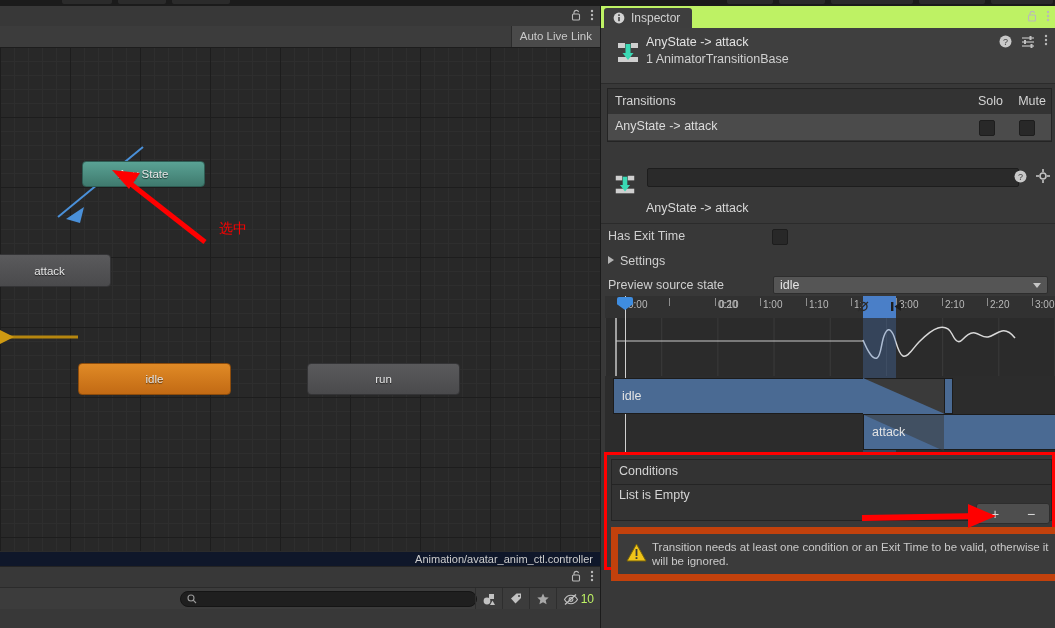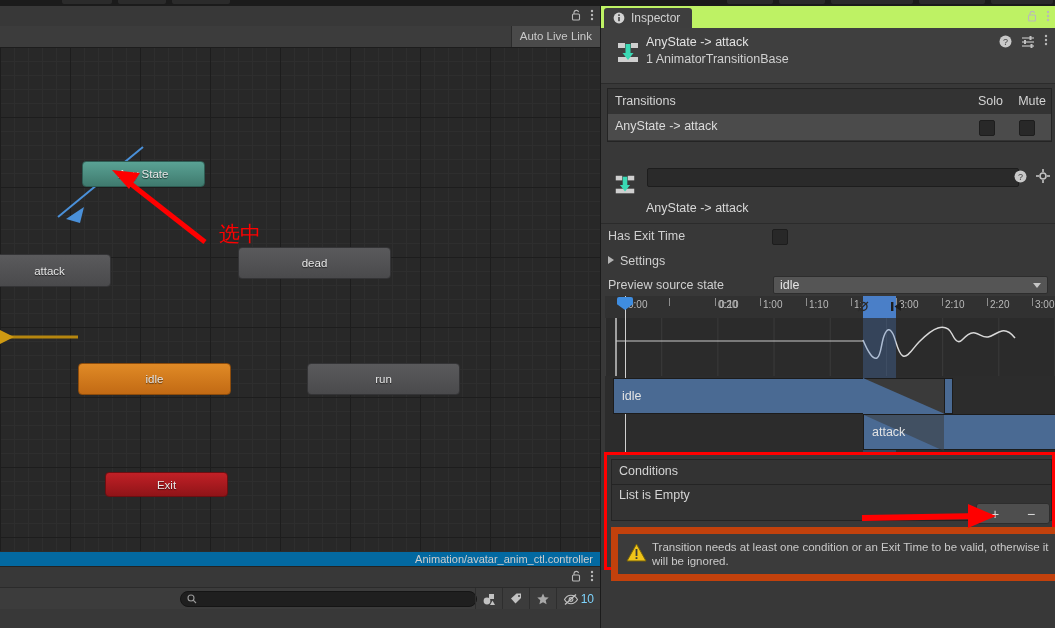--- a/index.html
+++ b/index.html
@@ -38,37 +38,37 @@
     background-image:linear-gradient(to right,#1d1d1d 1px,transparent 1px),
                      linear-gradient(to bottom,#1d1d1d 1px,transparent 1px);
     background-size:70px 70px;
   }
   .node{position:absolute;border-radius:4px;display:flex;align-items:center;justify-content:center;
         font-size:11.5px;color:#e6e6e6;text-shadow:0 1px 1px rgba(0,0,0,.6);box-sizing:border-box;}
   .node.any{background:linear-gradient(180deg,#5aa294 0%,#3f7a6e 100%);border:1px solid #2f5d54;}
   .node.grey{background:linear-gradient(180deg,#5a5a5c 0%,#4a4a4c 100%);border:1px solid #343436;}
   .node.orange{background:linear-gradient(180deg,#e08a26 0%,#c26a14 100%);border:1px solid #8d4c0c;}
   .node.exit{background:linear-gradient(180deg,#c12026 0%,#8f1418 100%);border:1px solid #6b0f12;}
-  .anim-footer{position:absolute;left:0;top:545px;width:600px;height:15px;background:#0369a1;
+  .anim-footer{position:absolute;left:0;top:545px;width:600px;height:15px;background:#0f172a;
                border-top:1px solid #2b2b2b;text-align:right;}
   .anim-footer span{position:absolute;right:7px;top:0;line-height:15px;font-size:11px;color:#cdcdcd;}
 
   
   .project{left:0;top:566px;width:600px;height:62px;background:#383838;border-top:1px solid #232323;}
   .proj-tabbar{position:absolute;left:0;top:0;width:600px;height:20px;background:#383838;}
   .proj-tabbar .tb-icons{position:absolute;right:6px;top:3px;display:flex;gap:8px;align-items:center;}
   .proj-toolbar{position:absolute;left:0;top:20px;width:600px;height:22px;background:#3c3c3c;
                 border-top:1px solid #2b2b2b;border-bottom:1px solid #2b2b2b;}
   .searchbox{position:absolute;left:180px;top:3px;width:297px;height:16px;background:#1f1f1f;
              border:1px solid #151515;border-radius:8px;display:flex;align-items:center;padding:0 6px;box-sizing:border-box;}
   .proj-icons{position:absolute;right:0;top:0;height:22px;display:flex;align-items:center;}
   .proj-icons .pi{width:26px;height:22px;display:flex;align-items:center;justify-content:center;
                   border-left:1px solid #2e2e2e;}
   .proj-icons .hidden-count{display:flex;align-items:center;gap:2px;padding:0 6px;height:22px;
-                            border-left:1px solid #2e2e2e;font-size:12px;color:#7dd3fc;}
+                            border-left:1px solid #2e2e2e;font-size:12px;color:#bef264;}
   .proj-body{position:absolute;left:0;top:42px;width:600px;height:20px;background:#383838;}
 
   
   .inspector{left:600px;top:6px;width:455px;height:622px;background:#383838;border-left:1px solid #1b1b1b;}
   .insp-tabbar{position:absolute;left:0;top:0;width:455px;height:22px;background:#bef264;}
   .insp-tab{position:absolute;left:3px;top:2px;height:20px;padding:0 12px 0 9px;background:#3e3e3e;
             border-radius:3px 3px 0 0;display:flex;align-items:center;gap:6px;font-size:12px;color:#d2d2d2;}
   .insp-tabbar .tb-icons{position:absolute;right:6px;top:4px;display:flex;gap:8px;align-items:center;}
 
   .insp-header{position:absolute;left:0;top:22px;width:455px;height:55px;background:#3f3f3f;
@@ -128,21 +128,21 @@
   .cond-empty{position:absolute;left:0;top:24px;width:100%;height:24px;}
   .cond-empty .lbl{position:absolute;left:7px;top:4px;font-size:12.5px;color:#d4d4d4;}
   .cond-btnrow{position:absolute;right:2px;top:48px;width:72px;height:19px;background:#4e4e4e;
                border:1px solid #2d2d2d;border-radius:3px;display:flex;}
   .cond-btnrow .cb{flex:1;display:flex;align-items:center;justify-content:center;color:#dcdcdc;font-size:14px;}
   .warn{position:absolute;left:4px;top:72px;width:439px;height:40px;background:#3b3b3b;border:7px solid #c2410c;}
   .warn .txt{position:absolute;left:34px;top:6px;right:6px;font-size:11.5px;color:#c9c9c9;line-height:14px;}
 
   
   .ann{position:absolute;pointer-events:none;}
-  .cn-label{position:absolute;color:#ff0000;font-size:21px;font-family:"DejaVu Sans",sans-serif;}
+  .cn-label{position:absolute;color:#ff0000;font-size:14px;font-family:"DejaVu Sans",sans-serif;}
 </style>
 </head>
 <body>
 
 <div id="root">
 
   <div class="abs topstrip">
     <div class="ghost" style="left:62px;width:50px;"></div>
     <div class="ghost" style="left:118px;width:48px;"></div>
     <div class="ghost" style="left:172px;width:58px;"></div>
@@ -187,31 +187,25 @@
         <line x1="0" y1="290" x2="78" y2="290" stroke="#b5860f" stroke-width="3"></line>
         <polygon points="0,283 14,290 0,297" fill="#cf9a12"></polygon>
       </svg>
 
       <div class="node any noselect" style="left:82px;top:114px;width:123px;height:26px;">
         <span>Any State</span>
       </div>
       <div class="node grey noselect" style="left:-12px;top:207px;width:123px;height:33px;">
         <span>attack</span>
       </div>
-      <div class="node grey noselect" style="left:238px;top:200px;width:153px;height:32px;">
-        <span>dead</span>
-      </div>
       <div class="node orange noselect" style="left:78px;top:316px;width:153px;height:32px;">
         <span>idle</span>
       </div>
       <div class="node grey noselect" style="left:307px;top:316px;width:153px;height:32px;">
         <span>run</span>
-      </div>
-      <div class="node exit noselect" style="left:105px;top:425px;width:123px;height:25px;">
-        <span>Exit</span>
       </div>
 
       <svg class="ann" style="left:0;top:0;width:600px;height:504px;">
         <line x1="205" y1="195" x2="122" y2="130" stroke="#ff0000" stroke-width="5"></line>
         <polygon points="112,123 140,126 129,142" fill="#ff0000"></polygon>
       </svg>
       <div class="cn-label noselect" style="left:219px;top:173px;">选中</div>
     </div>
 
     <div class="anim-footer">

